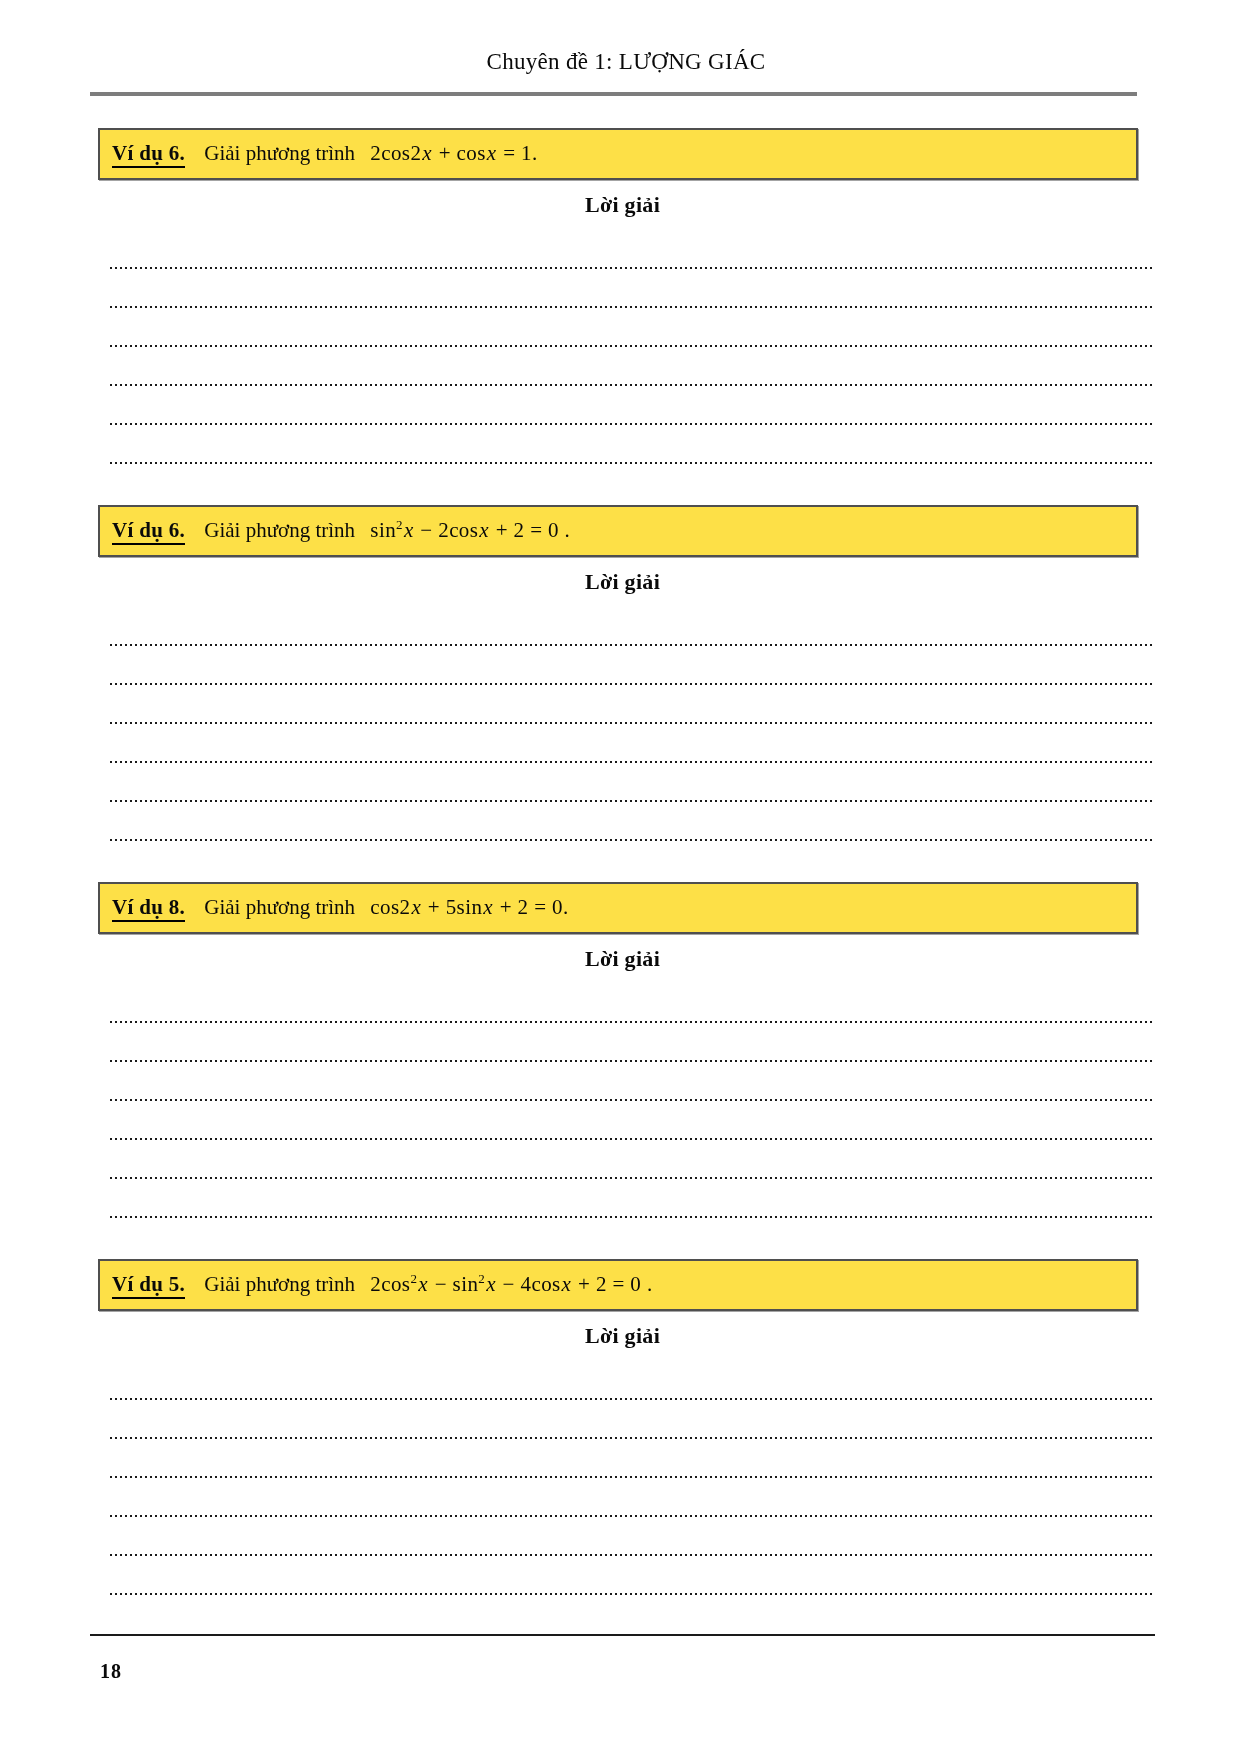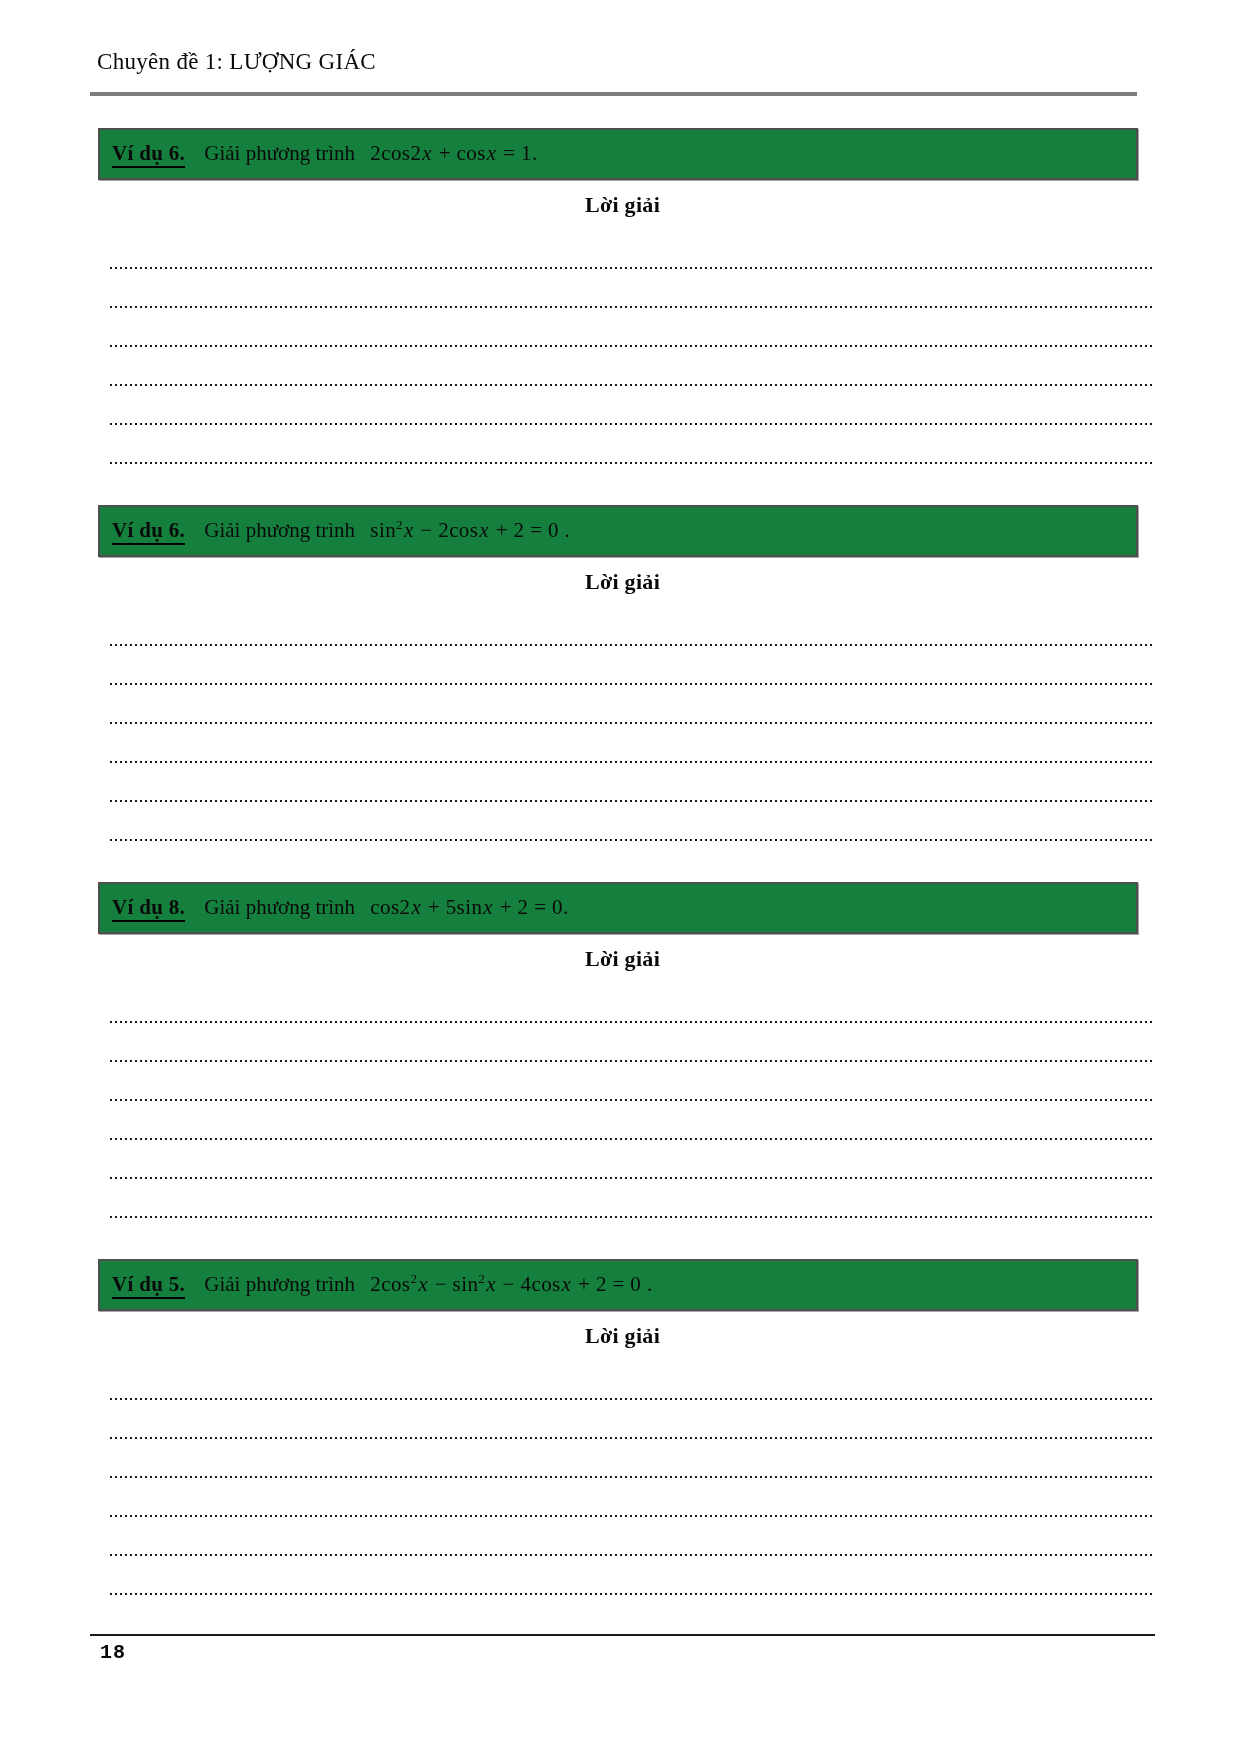--- a/index.html
+++ b/index.html
@@ -24,41 +24,42 @@
   }
 
   
   .header-title {
     padding-top: 48px;
     margin-left: 7px;
     font-size: 23px;
     font-weight: normal;
     line-height: 28px;
     letter-spacing: 0.3px;
+    text-align: center;
   }
   .header-rule {
     margin-top: 16px;
     margin-right: 18px;
     height: 4px;
     background: var(--header-rule);
   }
 
   
   .examples { display: block; }
   .example { display: flow-root; }
   .example:first-child .example-box { margin-top: 32px; }
   .example + .example .example-box { margin-top: 41px; }
 
   .example-box {
     margin-left: 8px;
     margin-right: 17px;
     height: 52px;
     border: 2px solid var(--box-border);
     box-shadow: 1px 1px 0 rgba(90,90,90,0.55);
-    background: #15803d;
+    background: #fde047;
     padding-left: 12px;
     line-height: 46px;
     white-space: nowrap;
     font-size: 21px;
   }
   .example-label {
     font-weight: bold;
     border-bottom: 2px solid #000;
     padding-bottom: 1px;
     margin-right: 14px;
@@ -95,25 +96,24 @@
   .answer-line + .answer-line { margin-top: 37px; }
 
   
   .footer { margin-top: 39px; }
   .footer-rule {
     height: 2px;
     background: #1a1a1a;
   }
   .page-number {
     margin-left: 10px;
-    margin-top: 5px;
+    margin-top: 24px;
     font-size: 20px;
     font-weight: bold;
     letter-spacing: 1px;
-    font-family: Liberation Mono, monospace;
   }
 </style>
 </head>
 <body>
 
 <div class="page">
 
   <h1 class="header-title">Chuyên đề 1: LƯỢNG GIÁC</h1>
   <div class="header-rule"></div>
 

